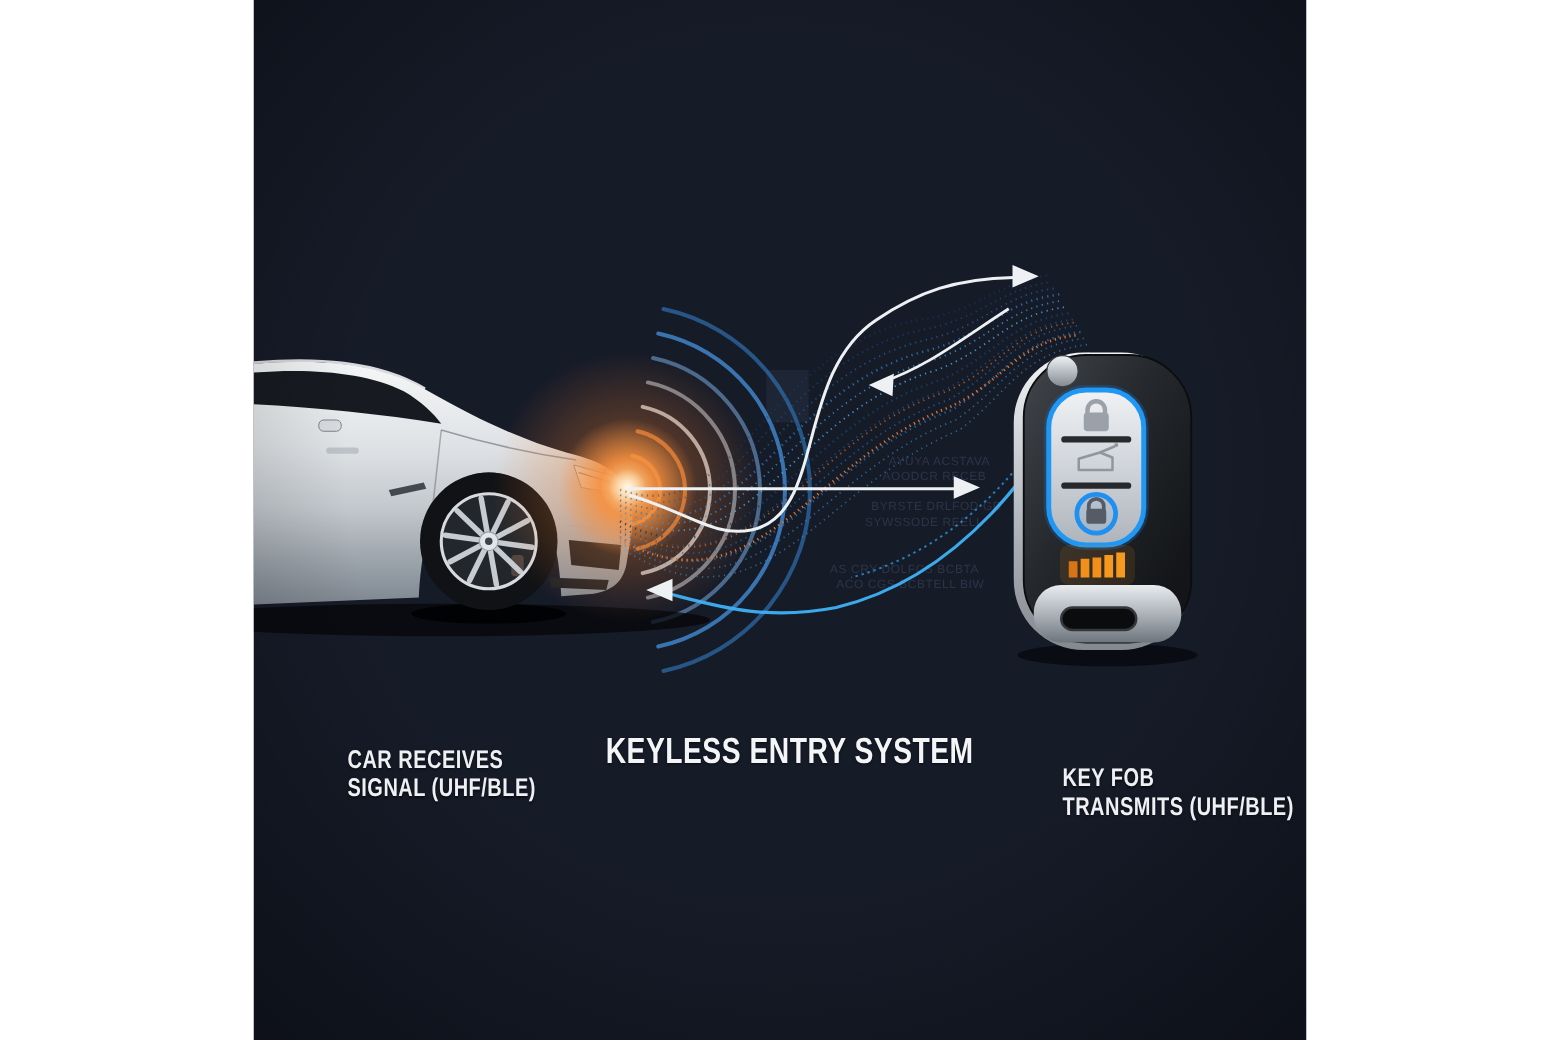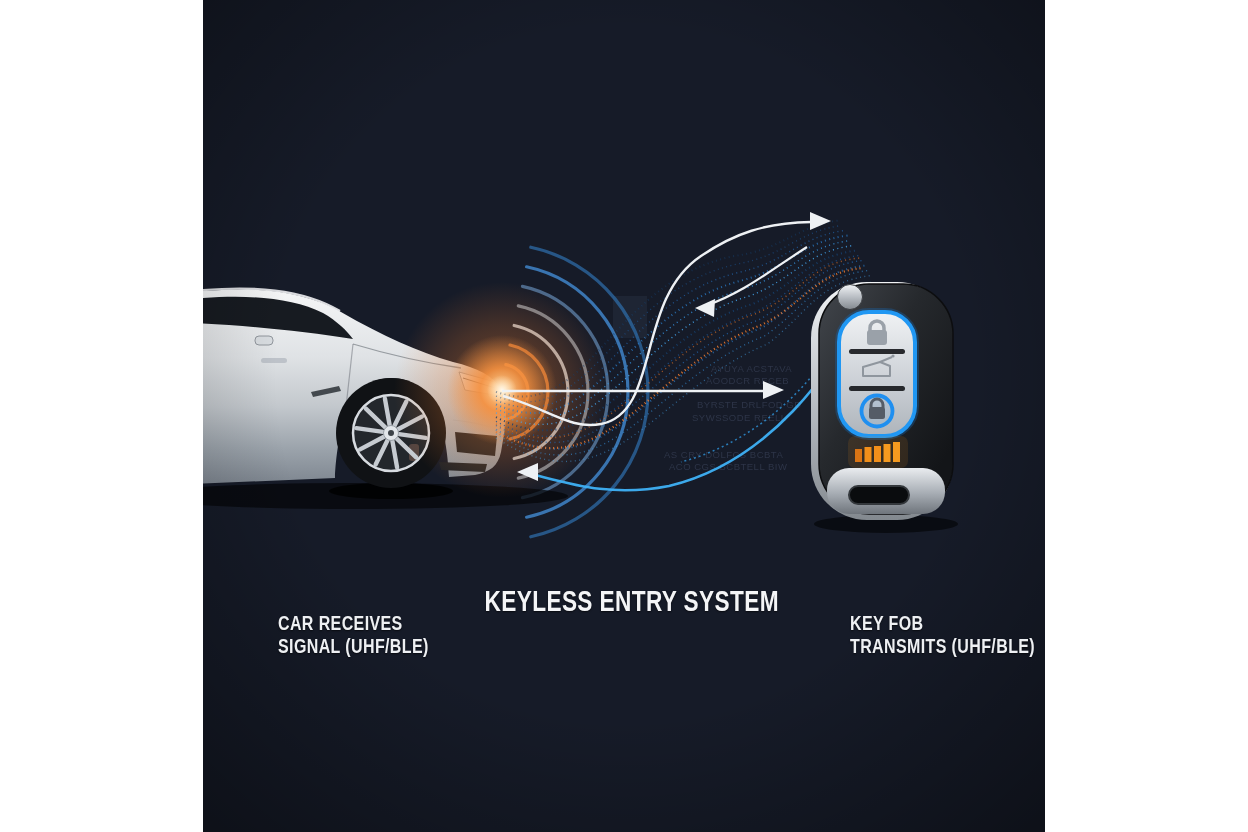--- a/index.html
+++ b/index.html
@@ -215,21 +215,21 @@
           <rect x="690" y="442" width="7" height="20" fill="#f59a1f"></rect>
         </g>
       </g>
 
       <rect x="0" y="0" width="842" height="832" fill="url(#vignette)"></rect>
     </svg>
 
     <div class="title-wrap">
       <span class="condensed">KEYLESS ENTRY SYSTEM</span>
     </div>
-    <div class="label side-label" style="left:75px;top:611px;">
+    <div class="label side-label" style="left:75px;top:596px;">
       <span class="condensed">CAR RECEIVES</span><br>
       <span class="condensed">SIGNAL (UHF/BLE)</span>
     </div>
     <div class="label side-label" style="left:635px;top:611px;margin-left:12px;">
       <span class="condensed">KEY FOB</span><br>
       <span class="condensed">TRANSMITS (UHF/BLE)</span>
     </div>
   </div>
 </div>
 

